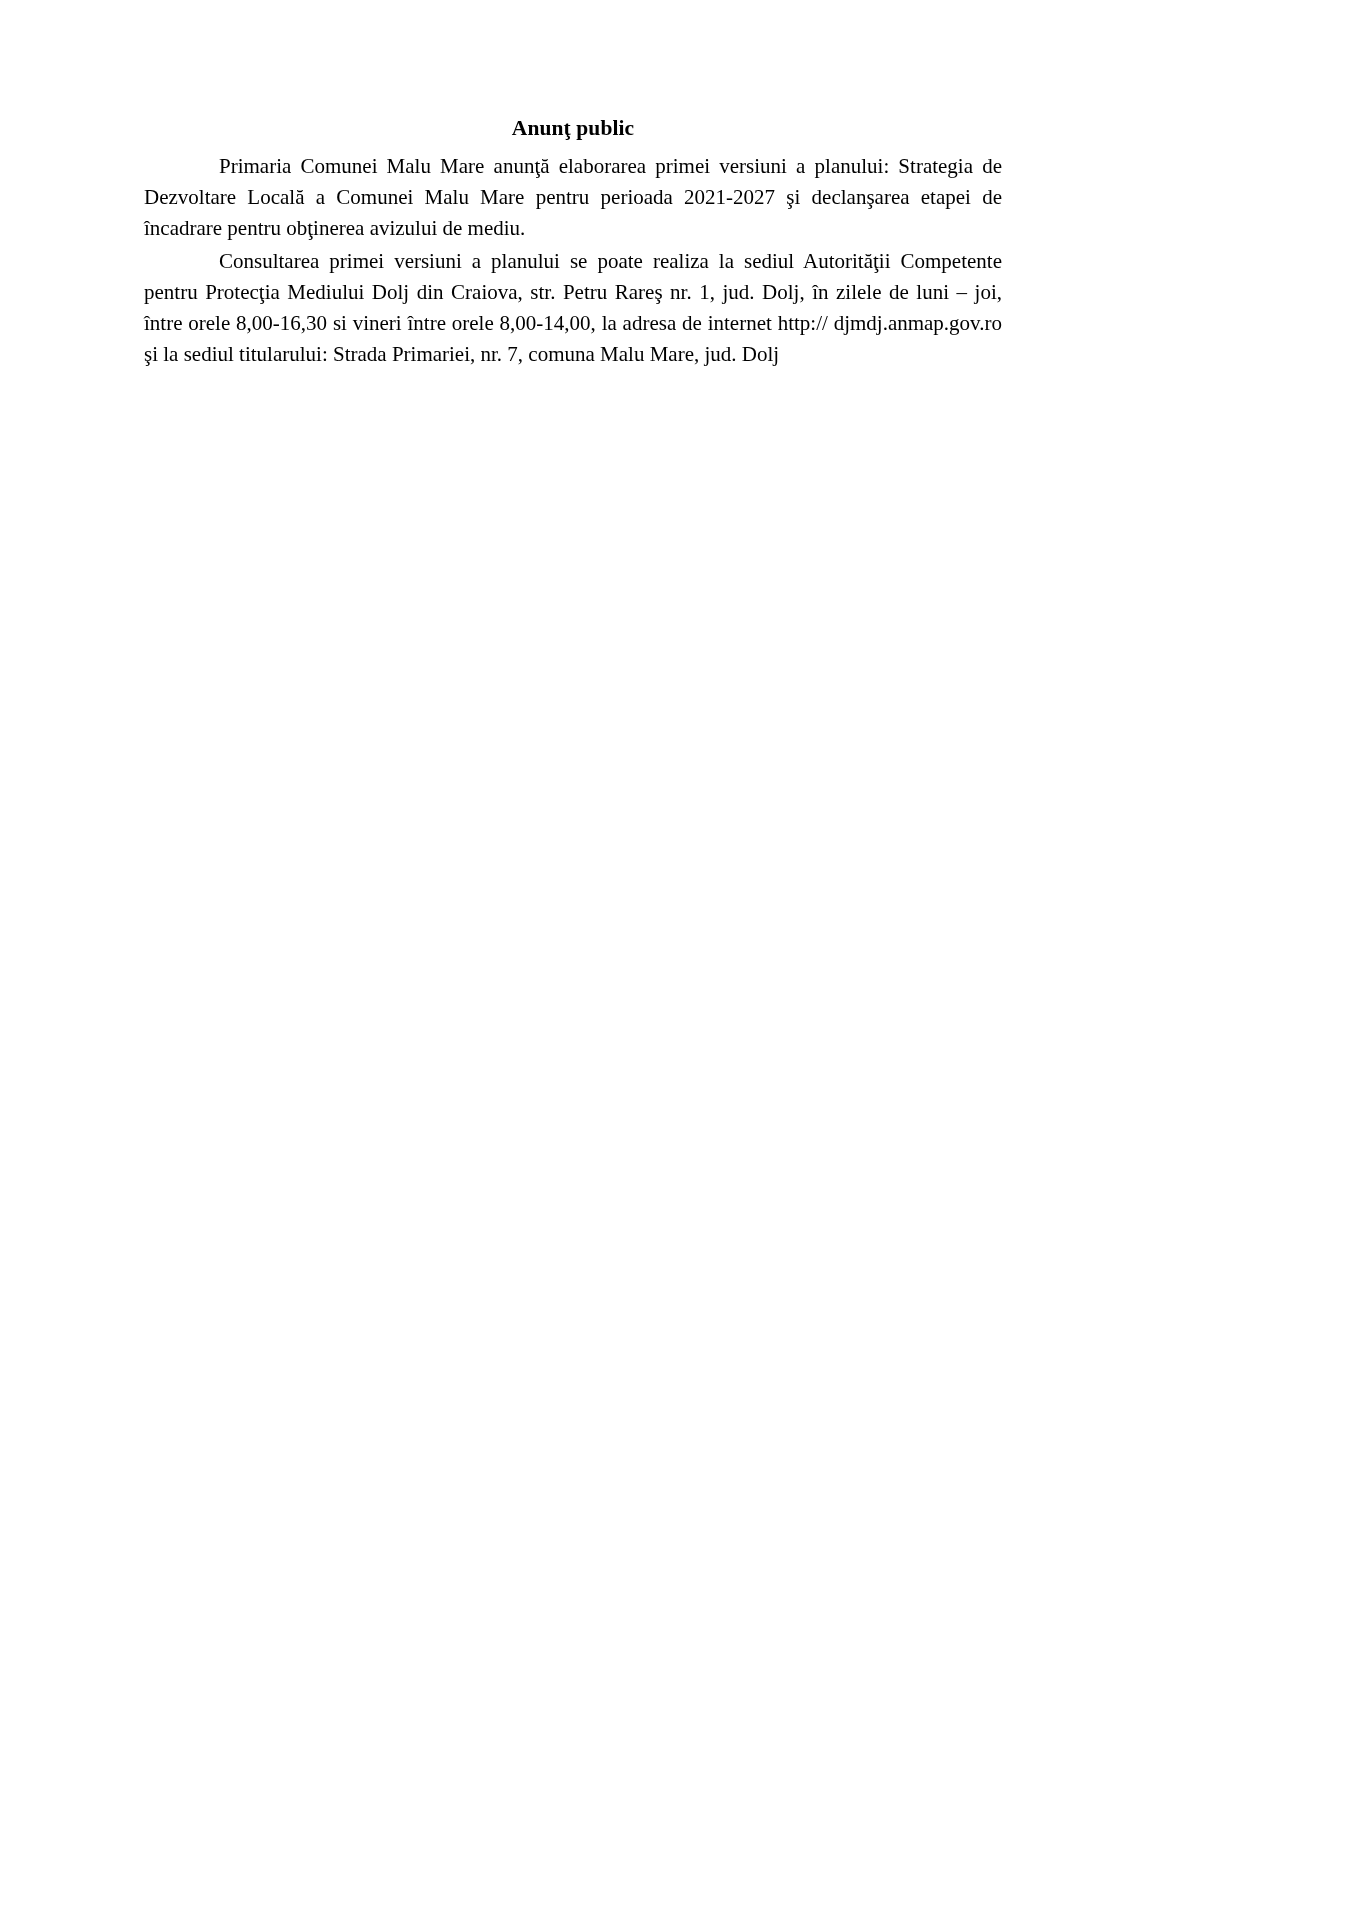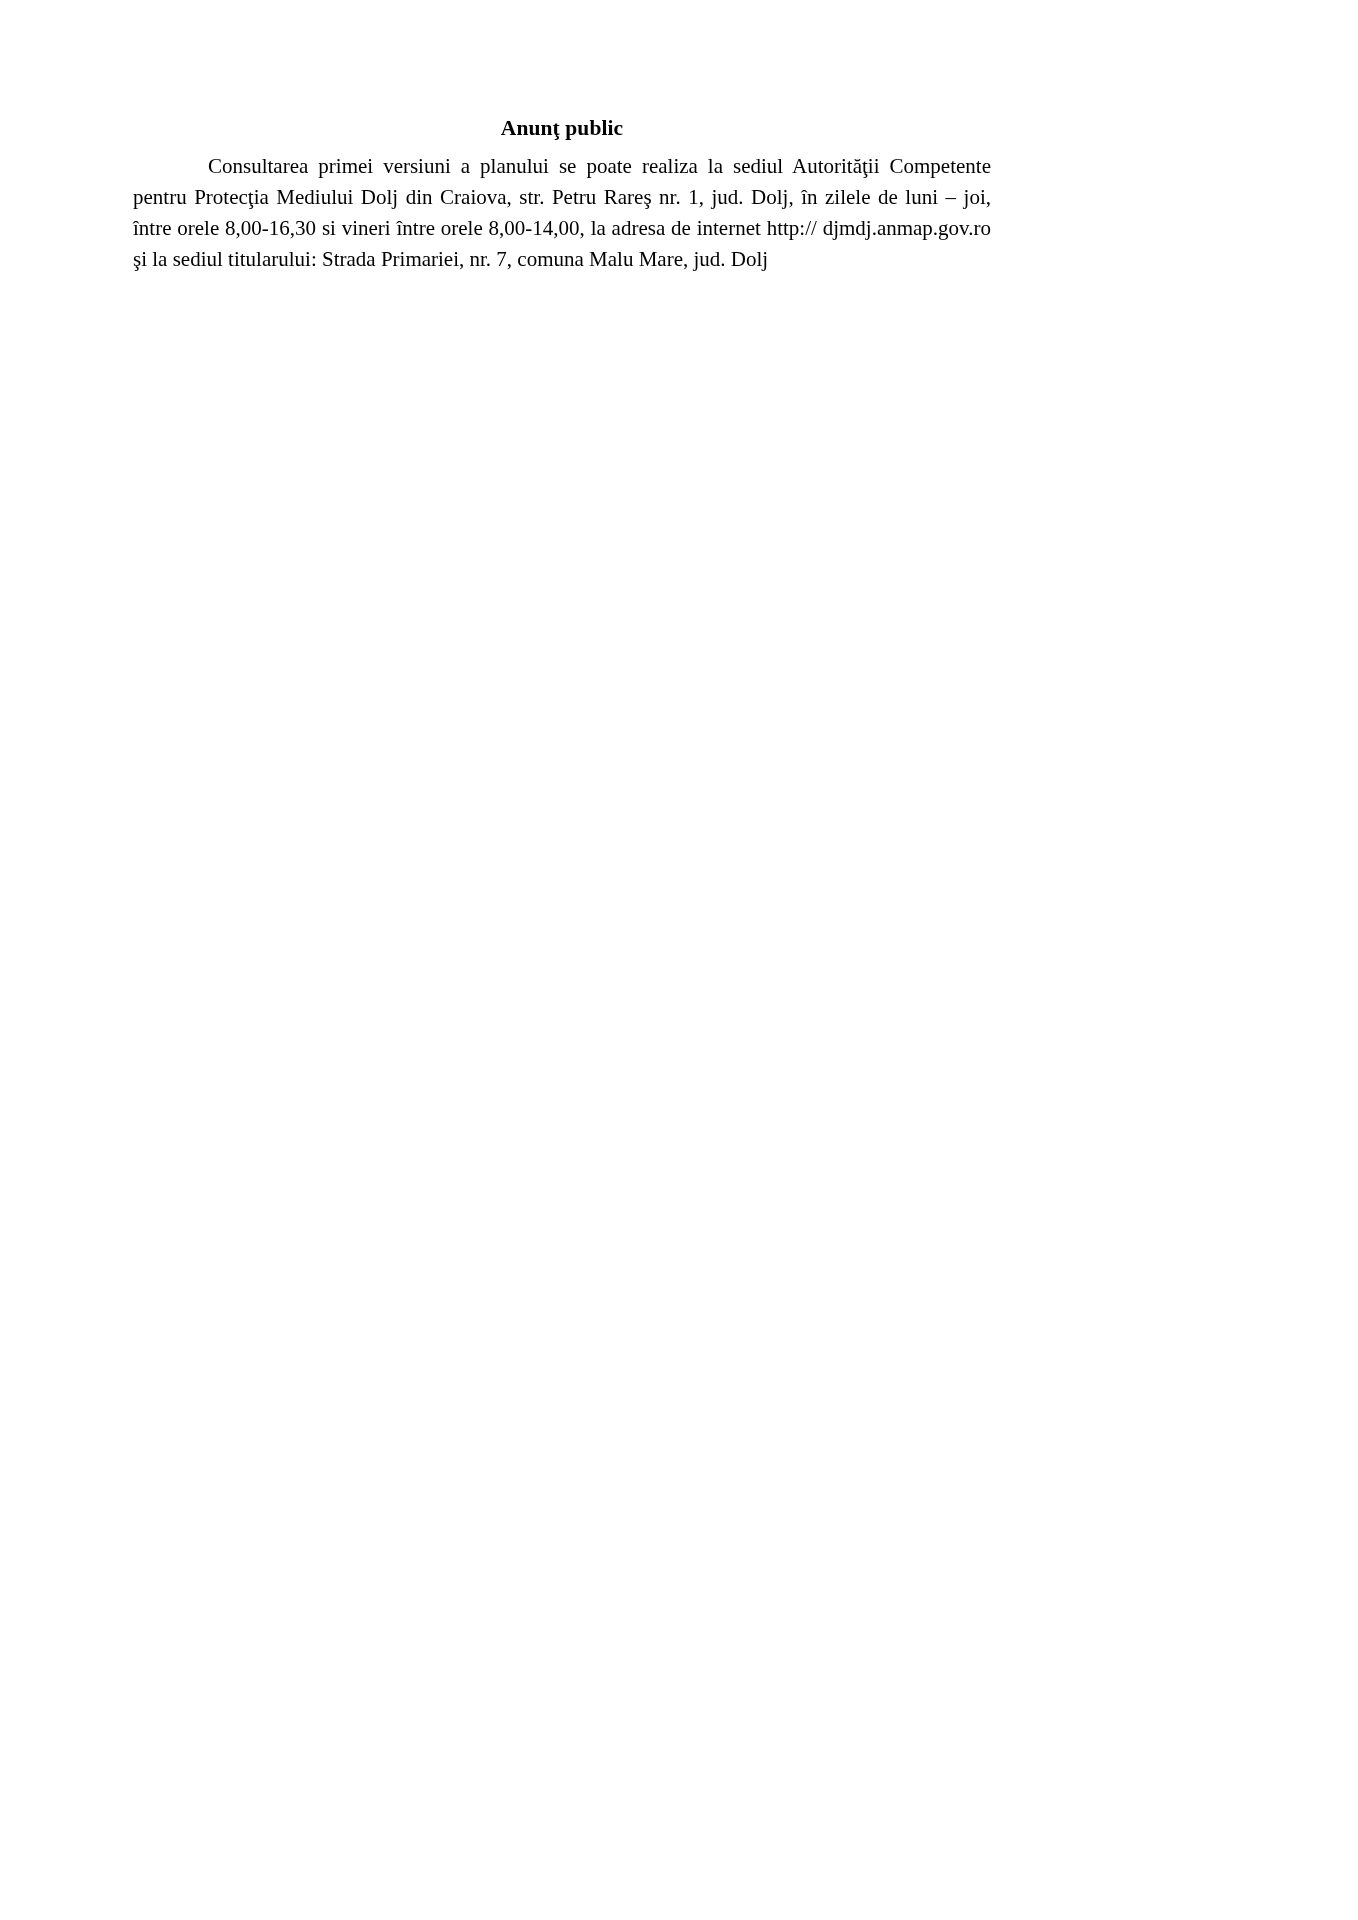--- a/index.html
+++ b/index.html
@@ -18,21 +18,21 @@
   .page {
     position: relative;
     width: 1358px;
     height: 1920px;
     background: #ffffff;
     box-sizing: border-box;
     padding: 118px 132px 0 132px;
   }
   .doc-body {
     width: 858px;
-    margin: 0 auto 0 1px;
+    margin: 0 auto 0 12px;
     font-family: Liberation Serif, serif;
   }
   .doc-title {
     text-align: center;
     font-weight: bold;
     font-size: 21.5px;
     line-height: 1.0;
     margin: 0 0 11px 0;
     letter-spacing: 0.1px;
   }
@@ -57,18 +57,19 @@
   }
 </style>
 </head>
 <body>
 
 <div class="page">
   <div class="doc-body">
 
     <h1 class="doc-title">Anunţ public</h1>
 
+    <p class="para">Primaria Comunei Malu Mare anunţă elaborarea primei versiuni a planului: Strategia de Dezvoltare Locală a Comunei Malu Mare pentru perioada 2021-2027 şi declanşarea etapei de încadrare pentru obţinerea avizului de mediu.</p>
 
     <p class="para">Consultarea primei versiuni a planului se poate realiza la sediul Autorităţii Competente pentru Protecţia Mediului Dolj din Craiova, str. Petru Rareş nr. 1, jud. Dolj, în zilele de luni – joi, între orele 8,00-16,30  si vineri între orele 8,00-14,00, la adresa de internet http:// djmdj.anmap.gov.ro şi la sediul titularului: Strada Primariei, nr. 7, comuna Malu Mare, jud. Dolj</p>
 
 
   </div>
 </div>
 
 </body></html>

